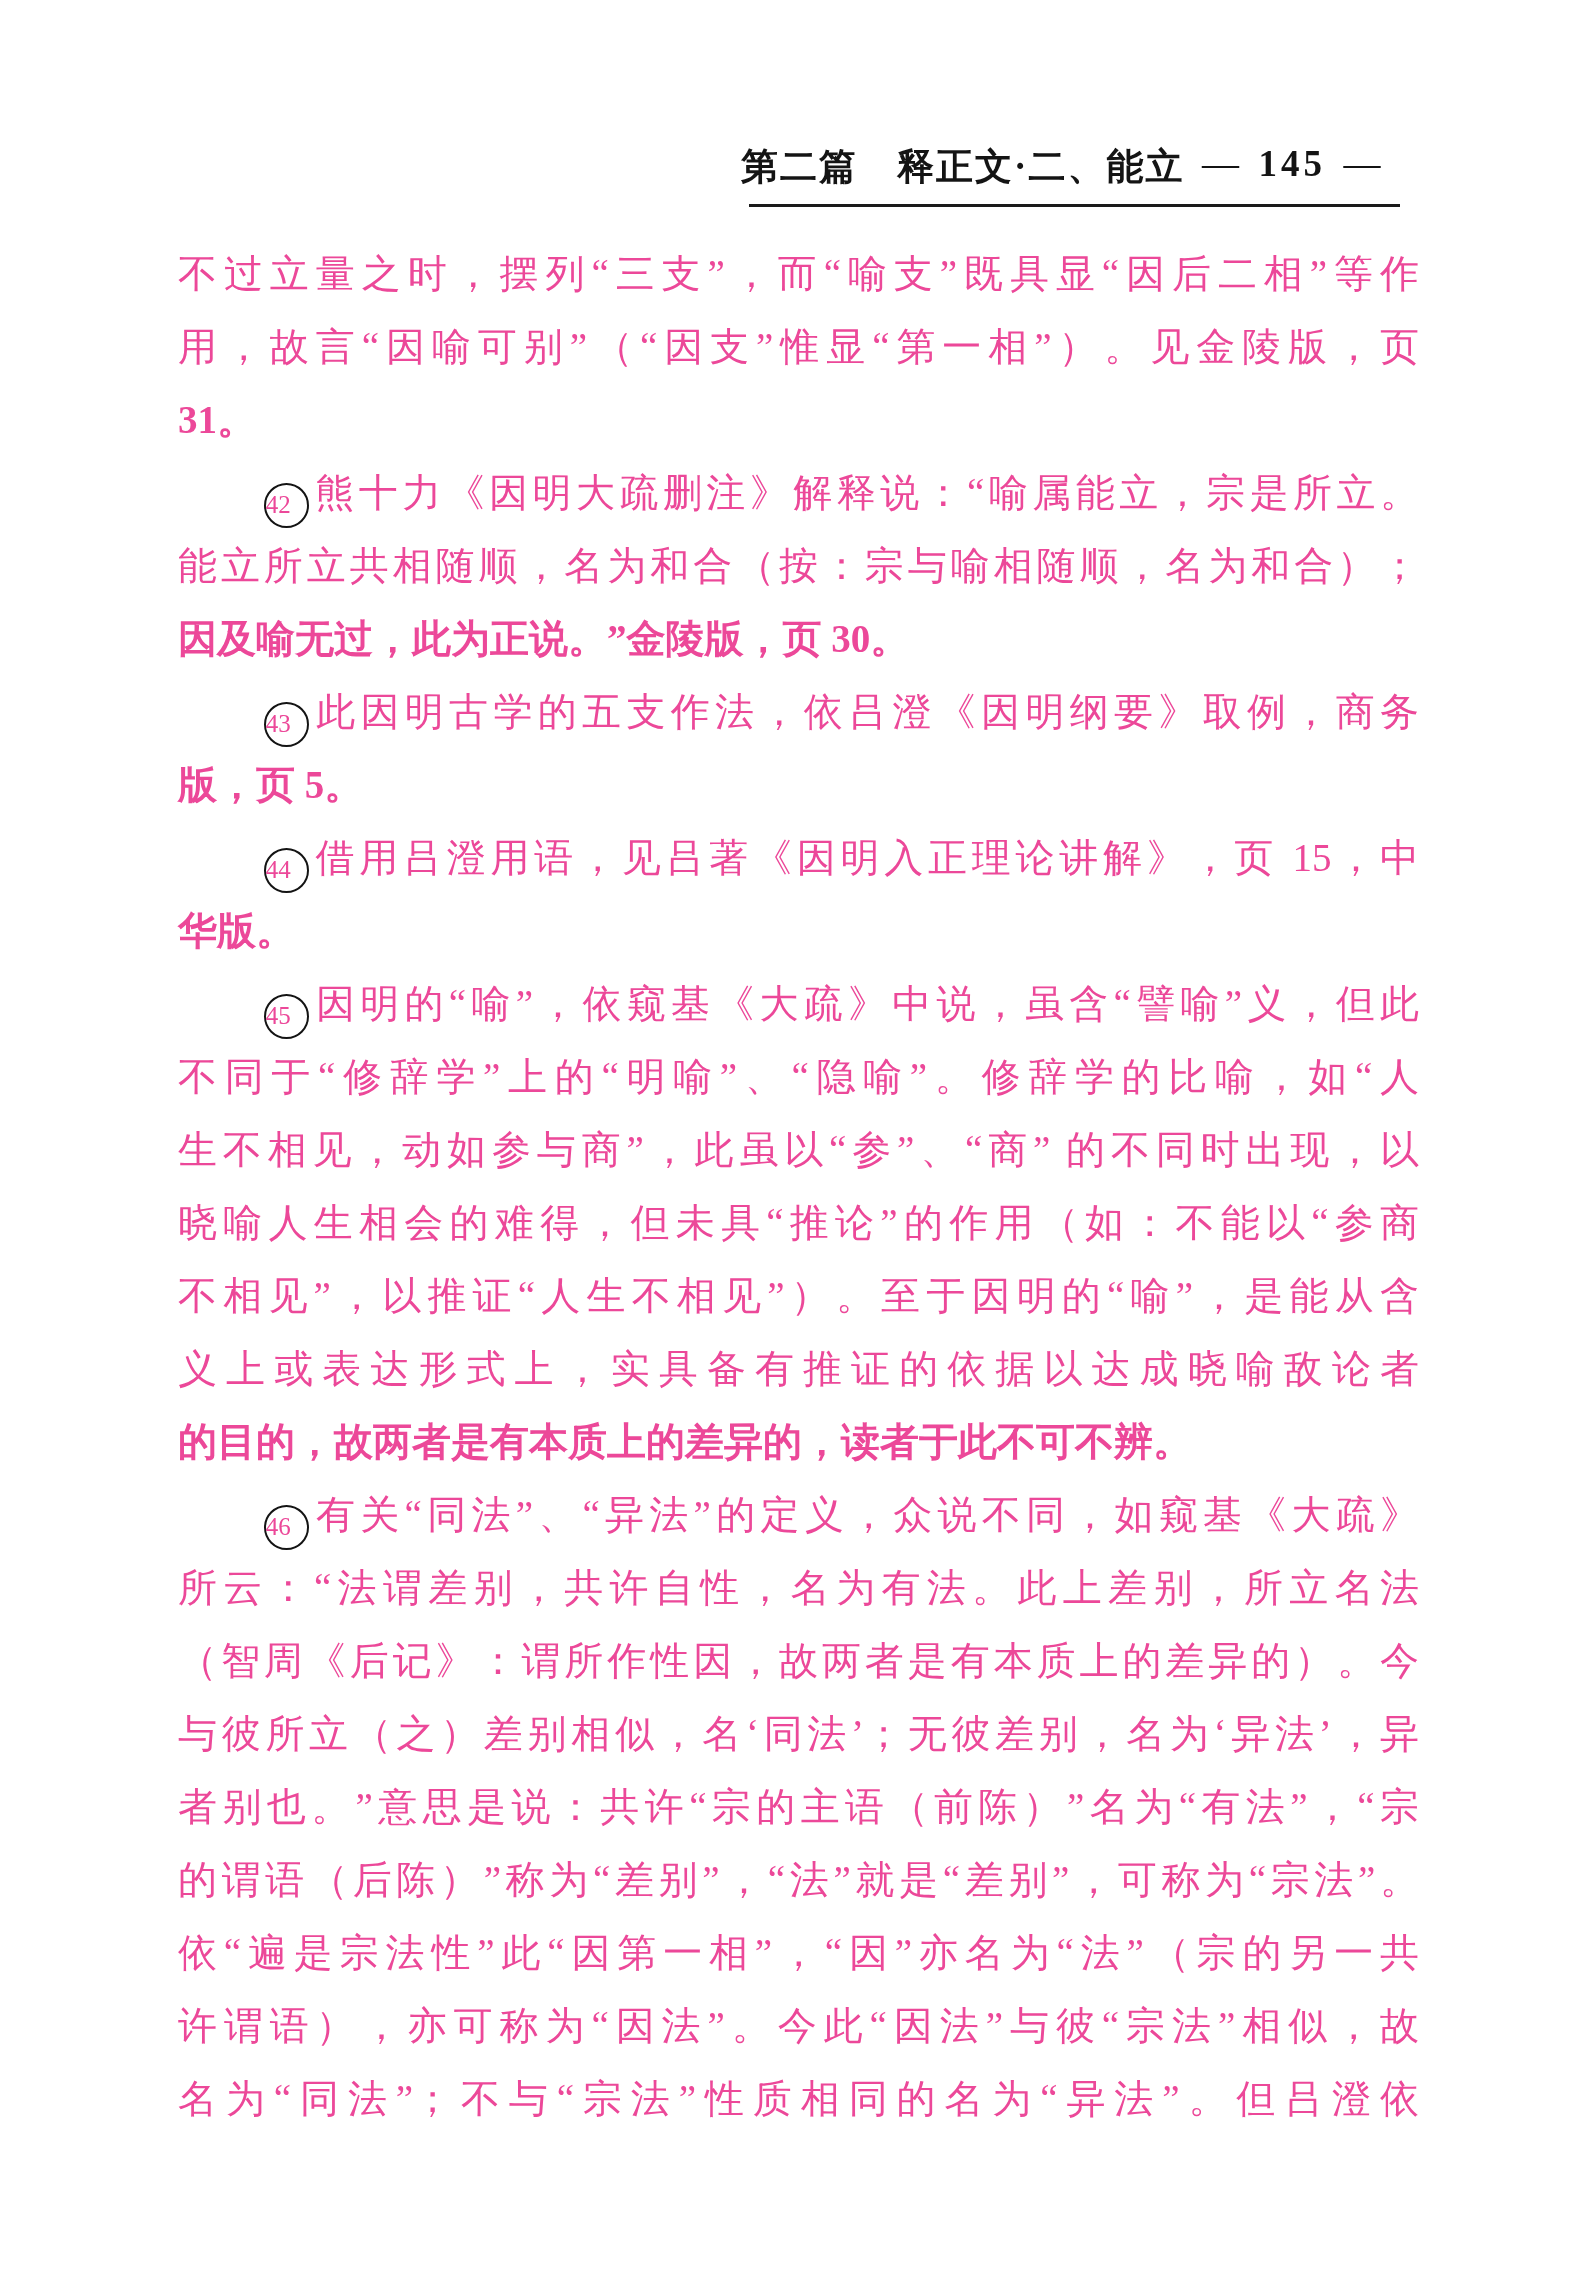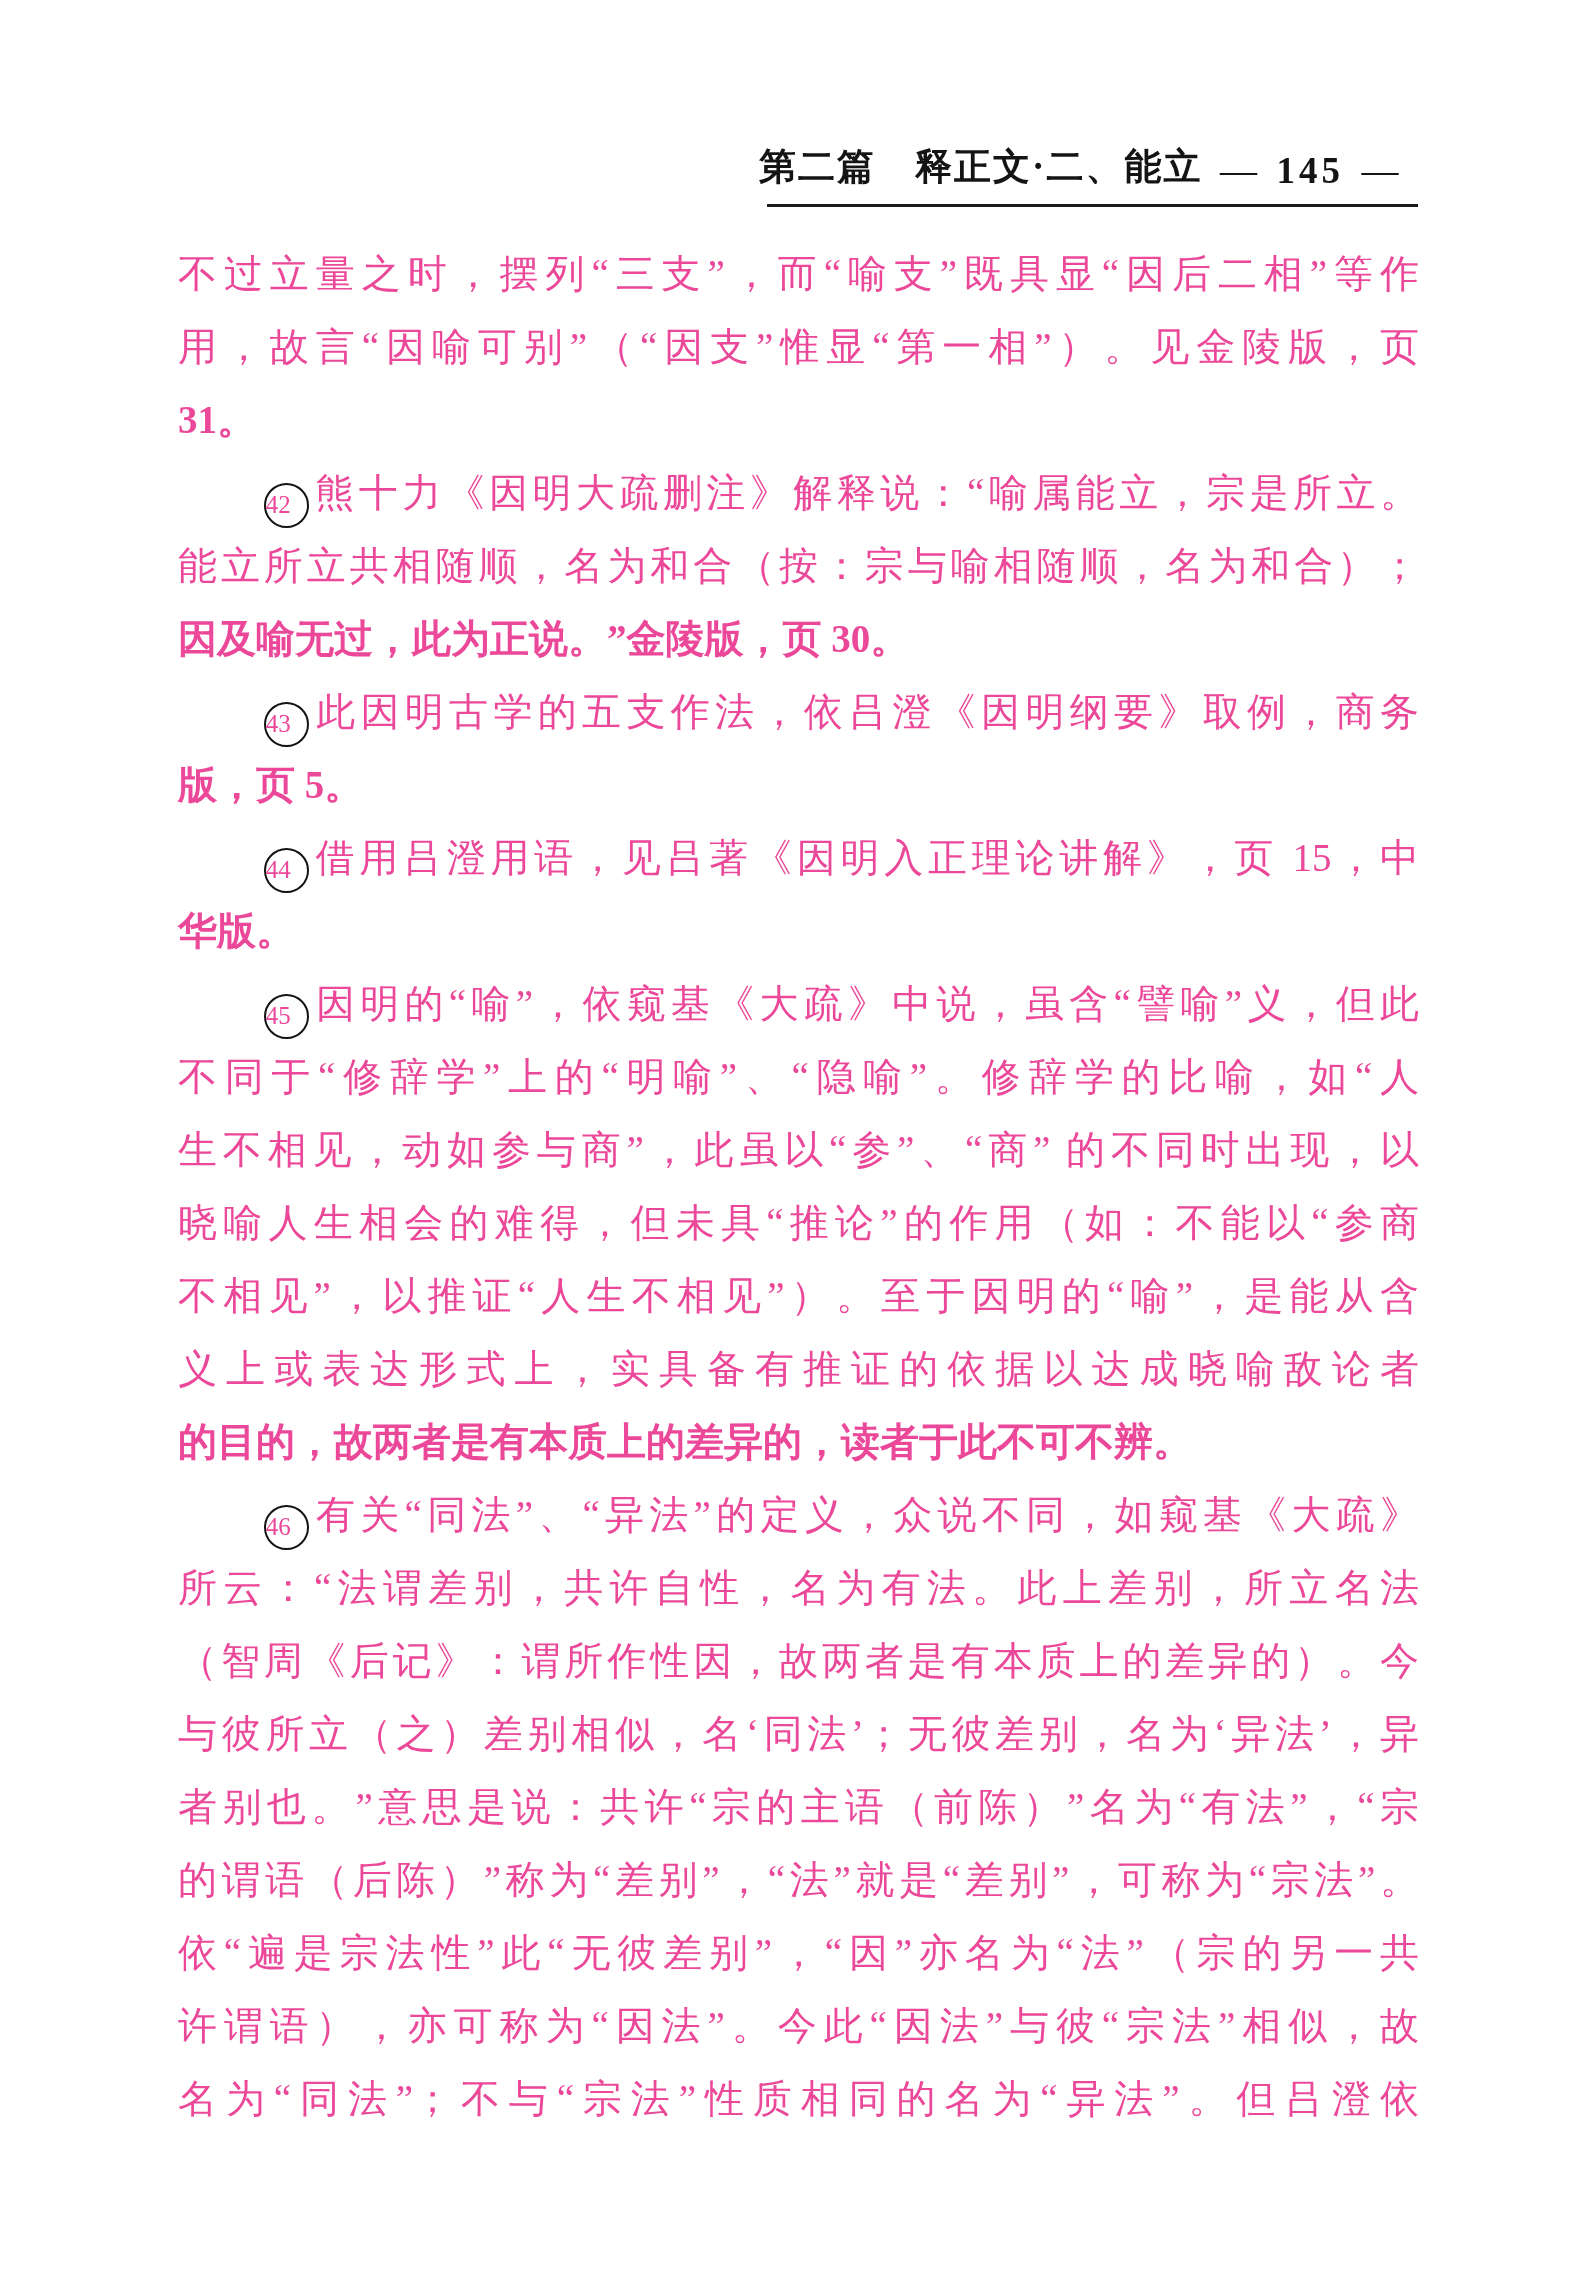--- a/index.html
+++ b/index.html
@@ -13,27 +13,27 @@
     height: 2289px;
     background: #ffffff;
     color: #141414;
     font-family: "Liberation Serif", "DejaVu Serif", serif;
     overflow: hidden;
   }
   
   .page-header {
     position: absolute;
     top: 142px;
-    left: 767px;
+    left: 749px;
     width: 651px;
     padding-bottom: 11.7px;
     border-bottom: 3.9px solid #1a1a1a;
     display: flex;
     justify-content: flex-end;
-    align-items: flex-end;
+    align-items: flex-start;
     font-size: 37px;
     font-weight: bold;
     letter-spacing: 2px;
     white-space: nowrap;
   }
   .page-header .sep-dash {
     margin: 0 17.6px;
     font-weight: normal;
   }
   .page-header .pagenum {
@@ -115,20 +115,20 @@
     <div class="line">不相见”，以推证“人生不相见”）。至于因明的“喻”，是能从含</div>
     <div class="line">义上或表达形式上，实具备有推证的依据以达成晓喻敌论者</div>
     <div class="line end">的目的，故两者是有本质上的差异的，读者于此不可不辨。</div>
 
     <div class="line indent"><span class="badge">46</span><span>有关“同法”、“异法”的定义，众说不同，如窥基《大疏》</span></div>
     <div class="line">所云：“法谓差别，共许自性，名为有法。此上差别，所立名法</div>
     <div class="line">（智周《后记》：谓所作性因，故两者是有本质上的差异的）。今</div>
     <div class="line">与彼所立（之）差别相似，名‘同法’；无彼差别，名为‘异法’，异</div>
     <div class="line">者别也。”意思是说：共许“宗的主语（前陈）”名为“有法”，“宗</div>
     <div class="line">的谓语（后陈）”称为“差别”，“法”就是“差别”，可称为“宗法”。</div>
-    <div class="line">依“遍是宗法性”此“无彼差别”，“因”亦名为“法”（宗的另一共</div>
+    <div class="line">依“遍是宗法性”此“因第一相”，“因”亦名为“法”（宗的另一共</div>
     <div class="line">许谓语），亦可称为“因法”。今此“因法”与彼“宗法”相似，故</div>
     <div class="line">名为“同法”；不与“宗法”性质相同的名为“异法”。但吕澄依</div>
 
   </div>
 
 </div>
 
 
 </body></html>

